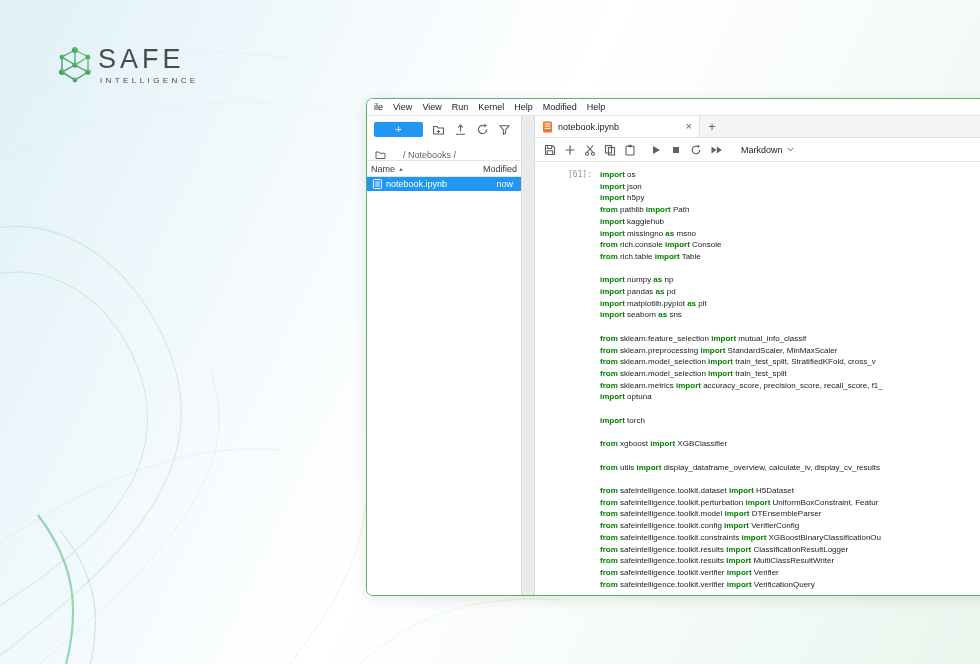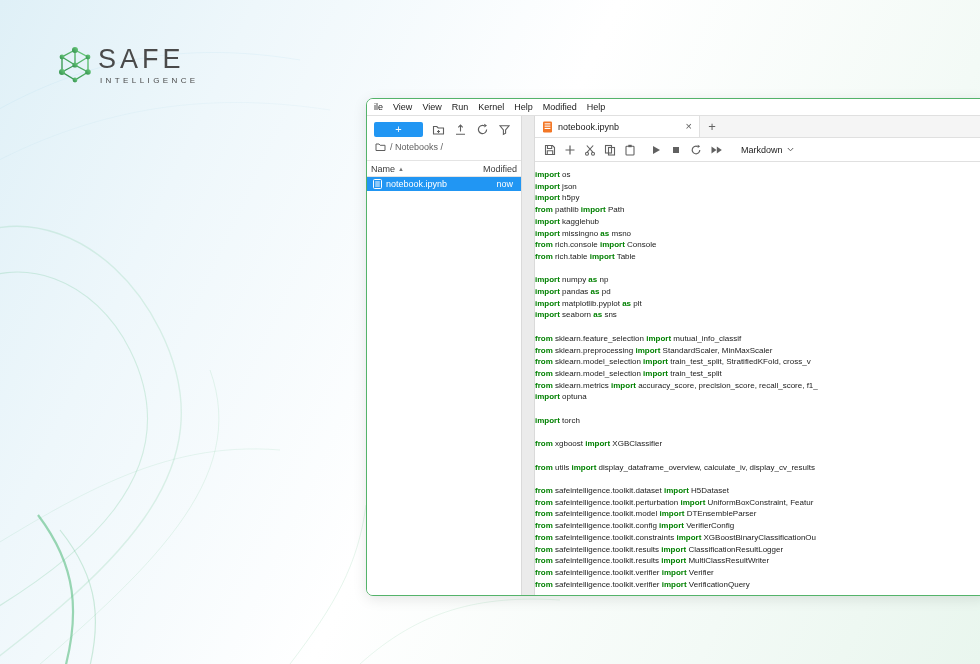--- a/index.html
+++ b/index.html
@@ -25,21 +25,21 @@
   .jl-menubar{height:16px;flex:none;display:flex;align-items:center;padding-left:2px;border-bottom:1px solid #e0e0e0;background:#fff;}
   .menu-item{font-size:9px;color:#1a1a1a;padding:0 5px;cursor:default;}
 
   .jl-main{flex:1;display:flex;min-height:0;}
 
   
   .jl-filebrowser{width:154px;flex:none;background:#fff;display:flex;flex-direction:column;}
   .fb-toolbar{height:26px;flex:none;display:flex;align-items:center;padding:0 7px;gap:9px;}
   .fb-new{width:49px;height:15px;border:none;border-radius:2px;color:#fff;font-size:11px;line-height:1;display:flex;align-items:center;justify-content:center;padding:0;cursor:pointer;}
   .fb-icon{display:flex;color:#5f5f5f;}
-  .fb-crumb{height:18px;flex:none;display:flex;align-items:flex-start;gap:4px;padding:0 8px;font-size:9px;color:#5f5f5f;}
+  .fb-crumb{height:18px;flex:none;display:flex;align-items:flex-end;gap:17px;padding:0 8px;font-size:9px;color:#5f5f5f;}
   .fb-head{height:15px;flex:none;display:flex;align-items:center;padding:0 4px;font-size:9px;color:#3a3a3a;border-top:1px solid #e4e4e4;border-bottom:1px solid #e4e4e4;}
   .caret{font-size:6px;color:#757575;margin-left:3px;}
   .col-mod{margin-left:auto;}
   .fb-rows{flex:1;}
   .fb-row{height:14px;display:flex;align-items:center;gap:4px;padding:0 8px 0 6px;font-size:9px;color:#212121;}
   .fb-row.selected{color:#fff;}
   .fb-mod{margin-left:auto;}
   .fb-file-icon{display:flex;}
 
   .jl-divider{width:12px;flex:none;background:#ebebeb;border-left:1px solid #dadada;border-right:1px solid #dadada;cursor:col-resize;}
@@ -262,20 +262,21 @@
           <span style="display:flex;">
             <svg width="7" height="5" viewBox="0 0 7 5" fill="none" stroke="#616161" stroke-width="1">
                 <path d="M0.8 1 L3.5 3.8 L6.2 1"></path>
               </svg>
           </span>
         </span>
       </div>
 
       <div class="jl-content">
         <div class="cell">
+          <div class="prompt">[61]:</div>
           <pre class="code"><span class="kw">import</span> os
 <span class="kw">import</span> json
 <span class="kw">import</span> h5py
 <span class="kw">from</span> pathlib <span class="kw">import</span> Path
 <span class="kw">import</span> kagglehub
 <span class="kw">import</span> missingno <span class="kw">as</span> msno
 <span class="kw">from</span> rich.console <span class="kw">import</span> Console
 <span class="kw">from</span> rich.table <span class="kw">import</span> Table
 
 <span class="kw">import</span> numpy <span class="kw">as</span> np

